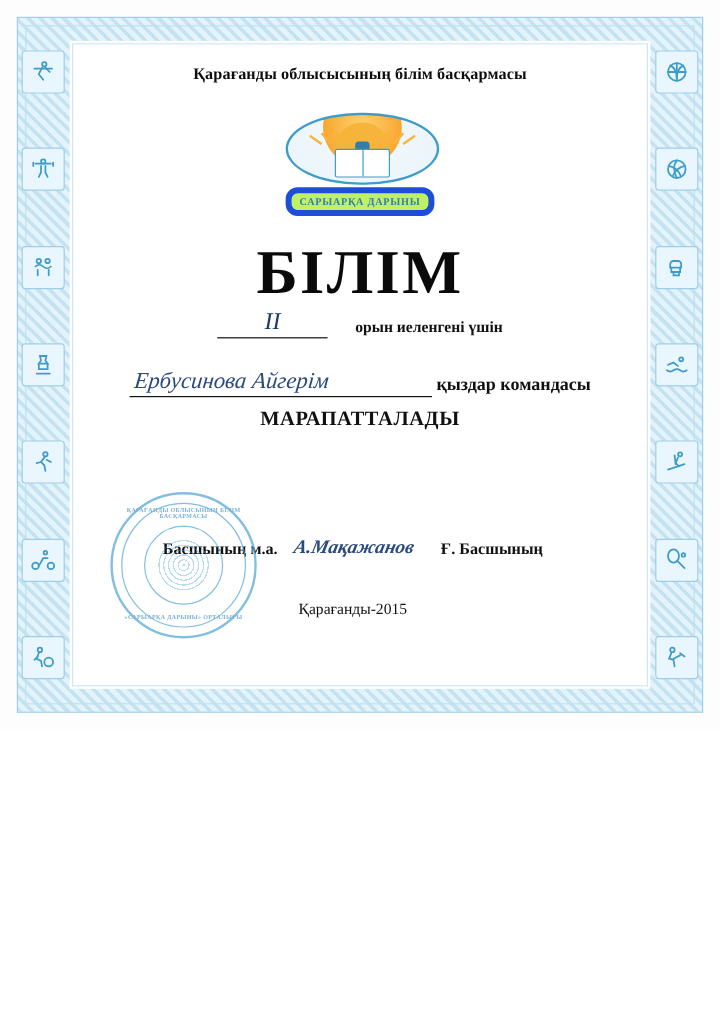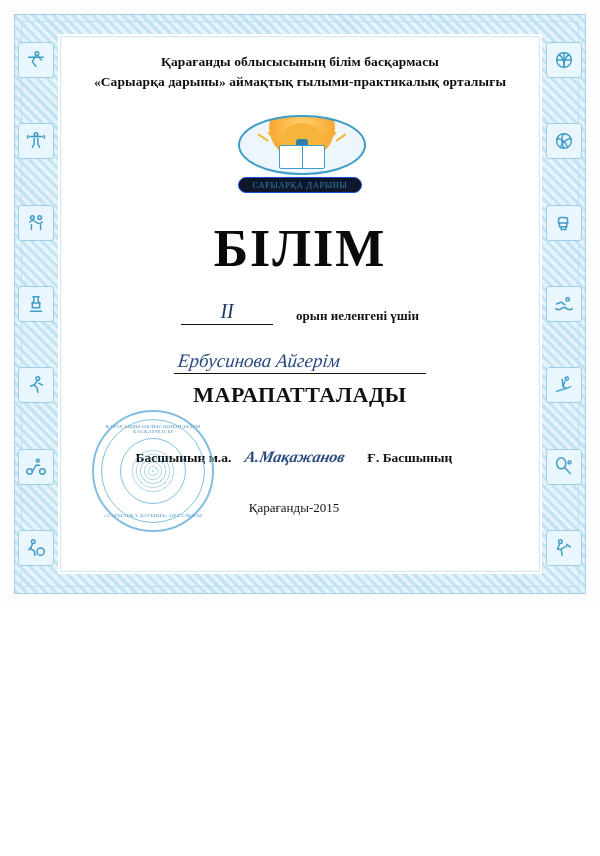--- a/index.html
+++ b/index.html
@@ -179,48 +179,47 @@
     bottom: 14px;
     transform: translateX(-50%);
     width: 12px;
     height: 20px;
     background: #2f7fa8;
     border-radius: 3px 3px 0 0;
   }
   .logo-caption {
     margin-top: 2px;
     font-size: 8.5px;
-    font-weight: normal;
+    font-weight: bold;
     color: #2f7fa8;
     letter-spacing: 0.6px;
-    border: 1px solid #1d4ed8;
+    border: 5px solid #1d4ed8;
     border-radius: 10px;
     padding: 2px 0;
-    background: #0f172a;
+    background: #bef264;
   }
 
   .diploma-title {
     margin-top: 30px;
     font-size: 52px;
     font-weight: bold;
     letter-spacing: 2px;
     color: #0a0a0a;
     font-family: "Liberation Serif", serif;
   }
 
   .subject {
     margin-top: 38px;
     font-size: 15px;
     font-weight: bold;
     line-height: 1.55;
     color: #0d0d0d;
   }
 
   .place-row {
-    margin-top: 22px;
     display: flex;
     align-items: flex-end;
     justify-content: center;
     gap: 17px;
   }
   .place-blank {
     display: inline-block;
     width: 92px;
     border-bottom: 1.5px solid #111;
     position: relative;
@@ -269,21 +268,21 @@
   }
   .team-text {
     font-size: 15px;
     font-weight: bold;
     padding-left: 4px;
     padding-bottom: 1px;
   }
 
   .awarded {
     margin-top: 8px;
-    font-size: 22px;
+    font-size: 17px;
     font-weight: bold;
     letter-spacing: 0.5px;
   }
 
   .signature-block {
     position: absolute;
     left: 0;
     right: 12px;
     bottom: 48px;
     margin-top: 20px;
@@ -486,21 +485,20 @@
         </svg>
     </div>
   </div>
 
   <div class="frame-inner"></div>
 
   <div class="content">
 
     <div class="org-lines">
       <div>Қарағанды облысысының білім басқармасы</div>
-      <div>«Сарыарқа дарыны»  аймақтық ғылыми-практикалық  орталығы</div>
     </div>
 
     <div class="logo-wrap">
       <div class="logo">
         <div class="logo-badge">
           <div class="logo-rays">
             <span style="left:4px;  transform: rotate(-55deg);"></span>
             <span style="left:12px; transform: rotate(-42deg);"></span>
             <span style="left:21px; transform: rotate(-28deg);"></span>
             <span style="left:30px; transform: rotate(-14deg);"></span>
@@ -525,20 +523,21 @@
       <span class="place-blank">
         <span class="place-hand">II</span>
       </span>
       <span class="place-text">орын иеленгені  үшін</span>
     </div>
 
     <div class="name-row">
       <span class="name-blank">
         <span class="name-hand">Ербусинова  Айгерім</span>
       </span>
+      <span class="team-text">қыздар командасы</span>
     </div>
 
     <div class="awarded">МАРАПАТТАЛАДЫ</div>
 
     <div class="signature-block">
       <div class="sign-row">
         <span>Басшының м.а.</span>
         <span class="sign-line">
           <span class="sign-hand">А.Мақажанов</span>
         </span>

